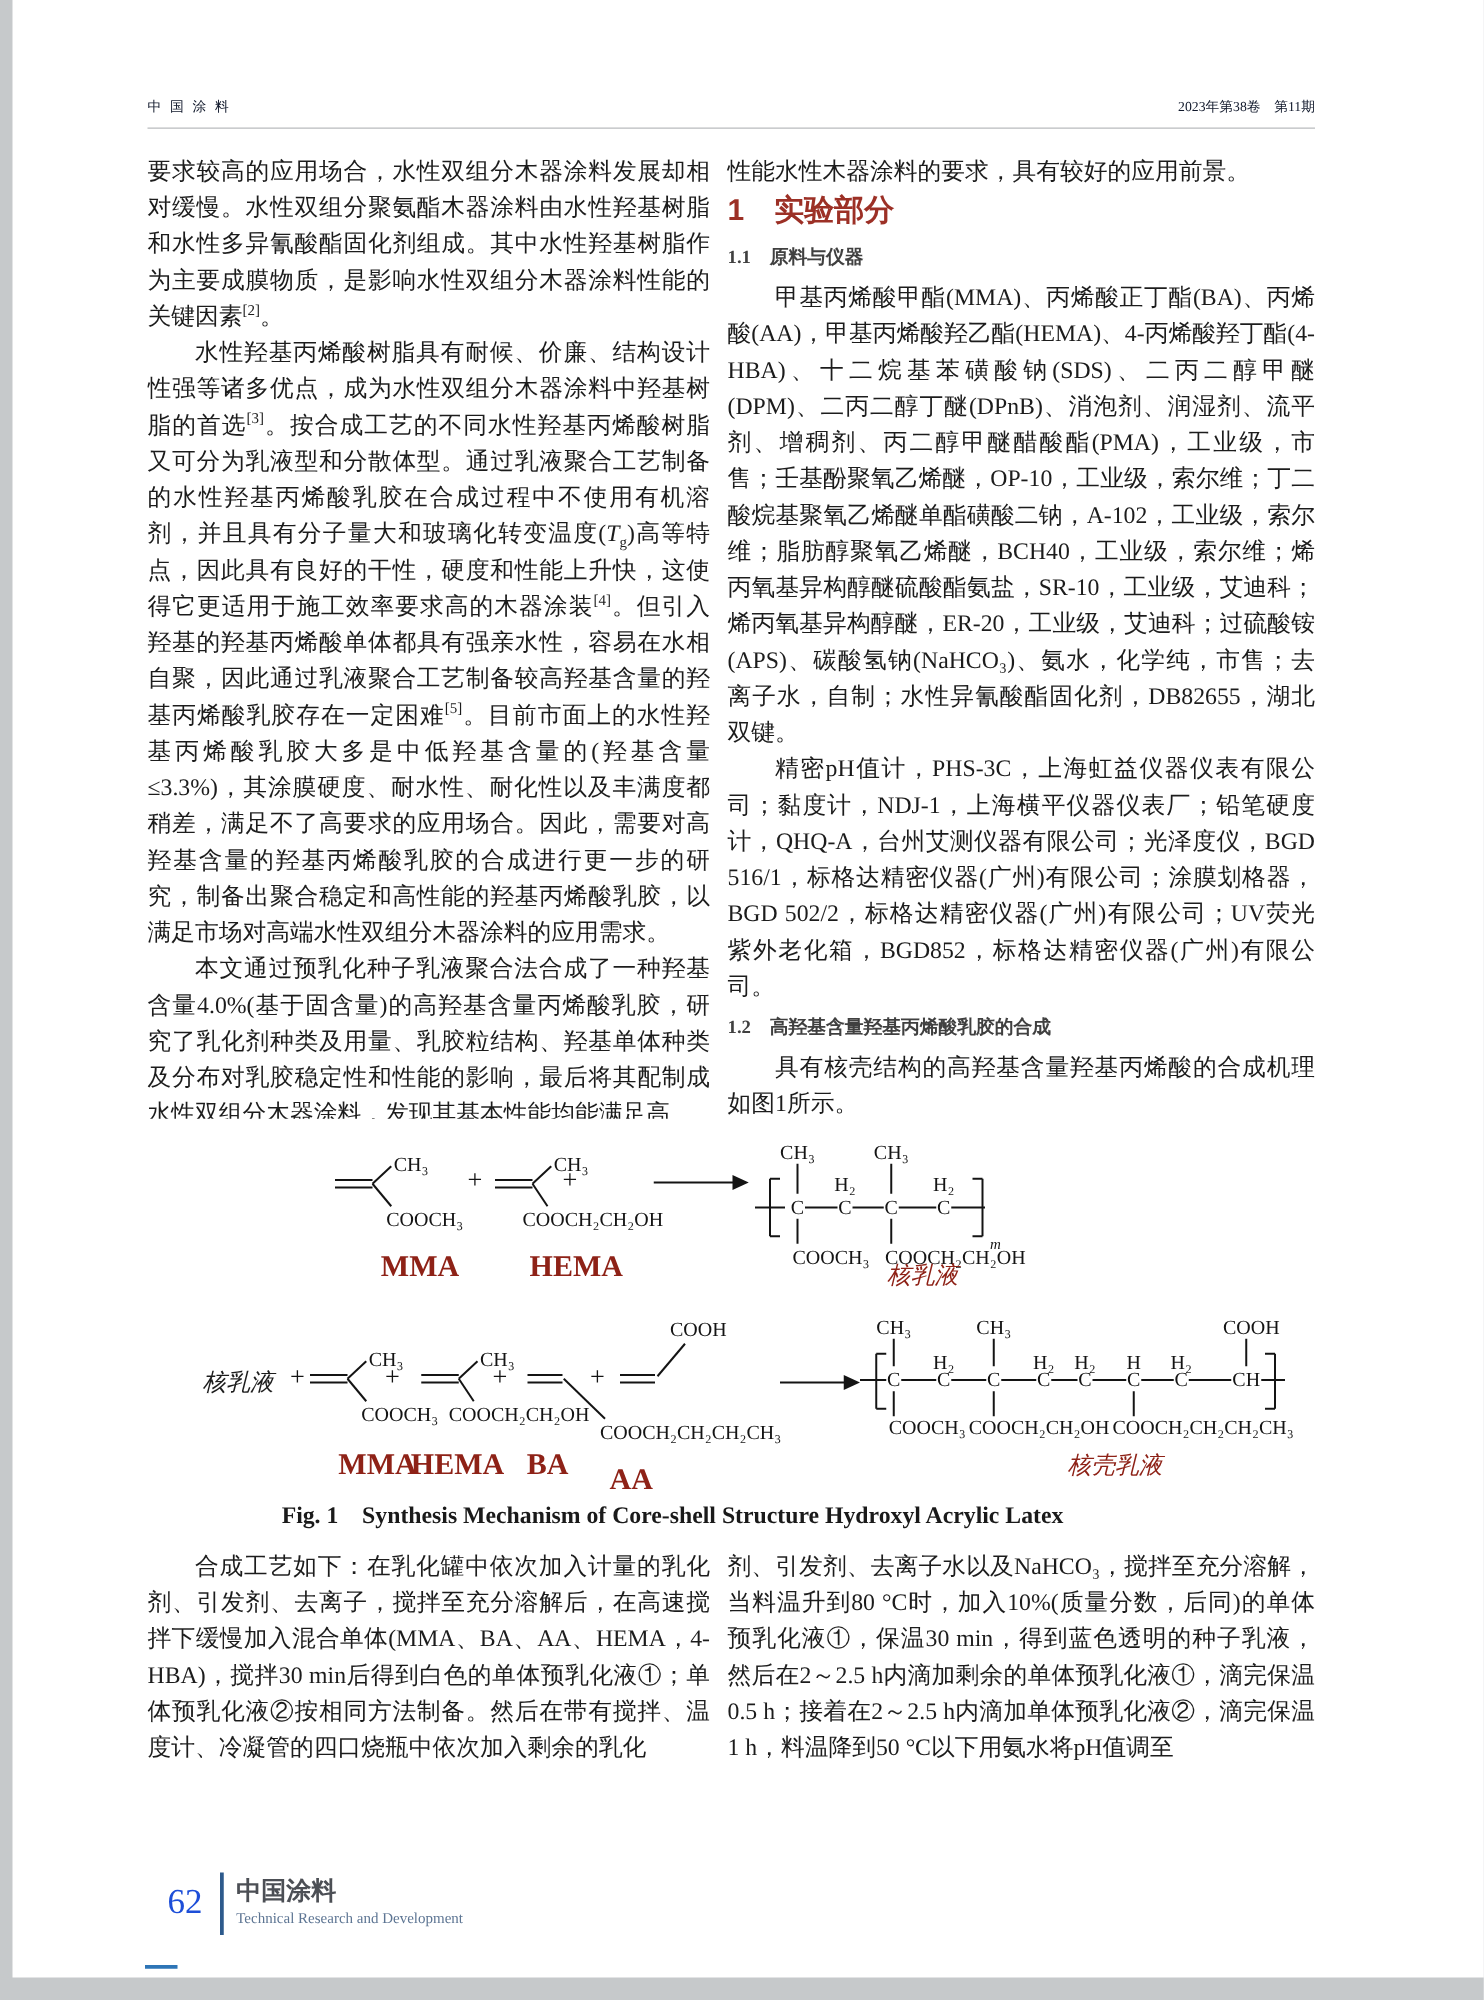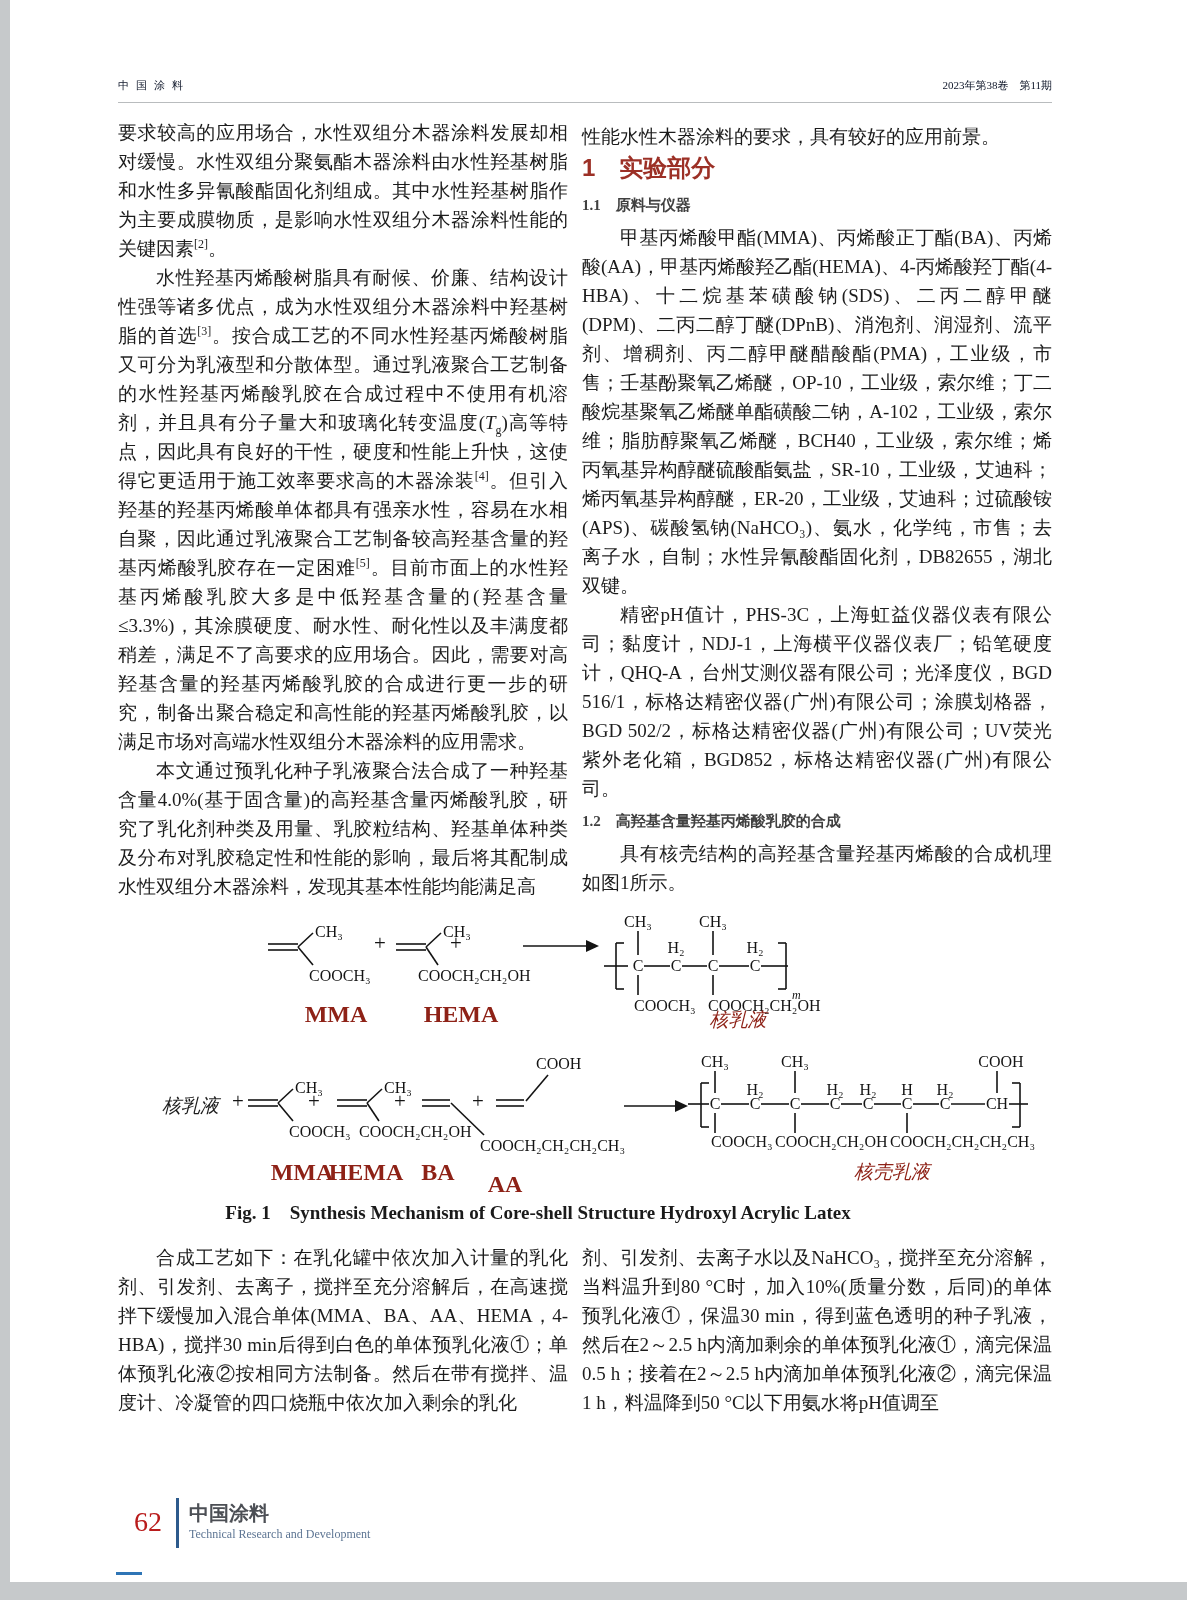--- a/index.html
+++ b/index.html
@@ -14,21 +14,21 @@
     background:#ffffff;overflow:hidden;
   }
   .content{padding:0 135px 0 108px;}
   
   .pagehead{padding-top:78px;}
   .pagehead-row{display:flex;justify-content:space-between;
     font-size:11px;color:#0f172a;}
   .journal-name{letter-spacing:7px;}
   .head-rule{border:none;border-top:1px solid #b9bcbe;margin:9px 0 0 0;}
   
-  .cols{display:flex;gap:14px;align-items:center;}
+  .cols{display:flex;gap:14px;}
   .col-l{width:450px;}
   .col-r{width:470px;}
   .cols-top{margin-top:20px;height:772px;overflow:hidden;}
   .cols-bottom{margin-top:12px;height:182px;overflow:hidden;}
   p.body-p{margin:0;font-size:19px;line-height:29px;text-align:justify;}
   p.indent{text-indent:2em;}
   p.body-p sup{font-size:12px;line-height:0;}
   p.body-p sub{font-size:12px;line-height:0;}
   h2.sec{font-family:"Liberation Sans","DejaVu Sans",sans-serif;
     font-size:24px;font-weight:bold;color:#9c3026;margin:2px 0 8px 0;line-height:30px;}
@@ -47,21 +47,21 @@
     font-size:19px;font-style:italic;color:#8e2217;}
   .seed-prefix{position:absolute;font-size:19px;font-style:italic;color:#1c1c1c;}
   .sub-m{font-style:italic;font-size:12px;}
   
   .caption{margin-top:4px;width:840px;text-align:center;}
   .caption-zh{font-family:"Liberation Sans","DejaVu Sans",sans-serif;
     font-size:19px;font-weight:bold;color:#1a1a1a;line-height:29px;margin:0;}
   .caption-en{font-size:19px;font-weight:bold;color:#1a1a1a;line-height:28px;margin:0;}
   
   .footer{position:absolute;left:124px;top:1498px;display:flex;align-items:flex-start;}
-  .page-num{font-size:28px;color:#b91c1c;margin-top:8px;}
+  .page-num{font-size:28px;color:#1d4ed8;margin-top:8px;}
   .footer-bar{width:3px;height:50px;background:#2d5a8c;margin:0 10px 0 14px;}
   .footer-zh{font-family:"Liberation Sans","DejaVu Sans",sans-serif;
     font-size:20px;font-weight:bold;color:#4c4f55;line-height:26px;margin-top:2px;}
   .footer-en{font-size:12px;color:#5d7globalThis593;color:#5d7593;line-height:16px;}
   .corner-mark{position:absolute;left:106px;top:1572px;width:26px;height:3px;background:#2e75b6;}
 </style>
 </head>
 <body>
 
 <div class="page">

